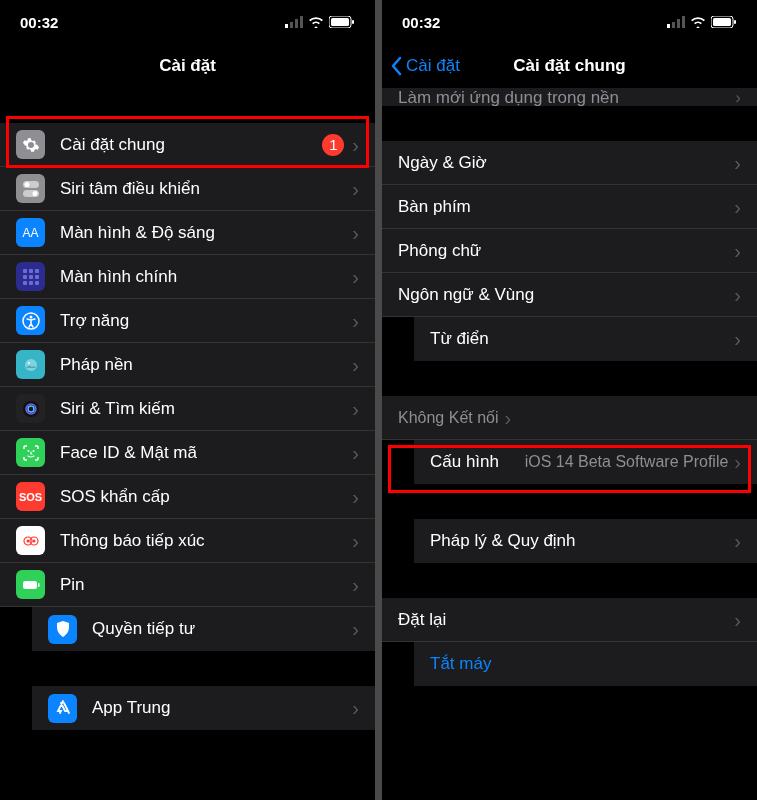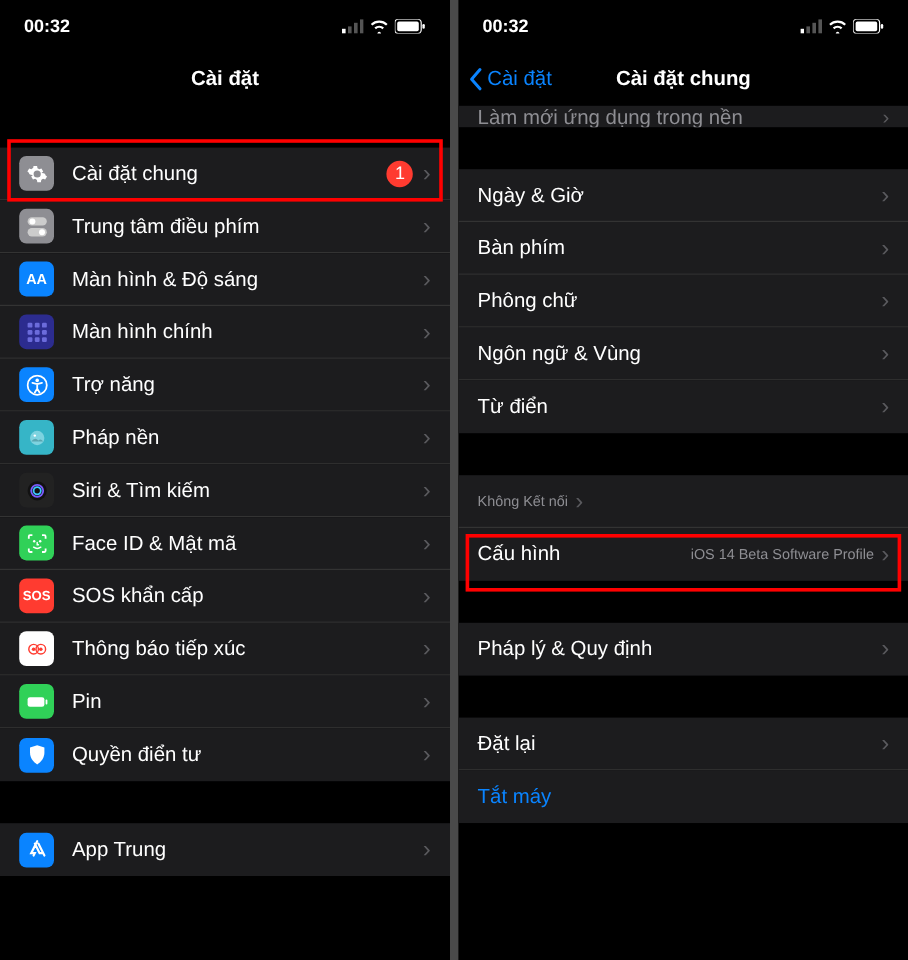--- a/index.html
+++ b/index.html
@@ -57,33 +57,33 @@
     background: #1c1c1e;
     height: 44px;
     display: flex;
     align-items: center;
     padding: 0 16px;
     border-bottom: 0.5px solid #333;
     color: #fff;
     font-size: 17px;
     position: relative;
   }
-  .row:last-child { border-bottom: none; }
+  .row:last-child { border-bottom: none; margin-left: 32px; }
   .row .icon {
     width: 29px;
     height: 29px;
     border-radius: 6px;
     margin-right: 15px;
     display: flex;
     align-items: center;
     justify-content: center;
     flex-shrink: 0;
   }
   .row .label { flex: 1; }
-  .row .detail { color: #8e8e93; font-size: 12px; margin-right: 6px; }
+  .row .detail { color: #8e8e93; font-size: 16px; margin-right: 6px; }
   .row .badge {
     background: #ff3b30;
     color: #fff;
     min-width: 22px;
     height: 22px;
     border-radius: 11px;
     display: flex;
     align-items: center;
     justify-content: center;
     font-size: 15px;
@@ -169,25 +169,25 @@
       </div>
       <div class="row">
         <span class="icon ic-control">
             <svg width="20" height="18" viewBox="0 0 20 18">
               <rect x="2" y="1" width="16" height="7" rx="3.5" fill="#ccc"></rect>
               <circle cx="6" cy="4.5" r="2.5" fill="#fff"></circle>
               <rect x="2" y="10" width="16" height="7" rx="3.5" fill="#ccc"></rect>
               <circle cx="14" cy="13.5" r="2.5" fill="#fff"></circle>
             </svg>
           </span>
-        <span class="label">Trung tâm điều phím</span>
-        <span class="chevron">›</span>
-      </div>
-      <div class="row">
-        <span class="icon ic-display" style="color:#fff;font-size:12px;font-weight:700;">AA</span>
+        <span class="label">Siri tâm điều khiển</span>
+        <span class="chevron">›</span>
+      </div>
+      <div class="row">
+        <span class="icon ic-display" style="color:#fff;font-size:12px;font-weight:400;">AA</span>
         <span class="label">Màn hình &amp; Độ sáng</span>
         <span class="chevron">›</span>
       </div>
       <div class="row">
         <span class="icon ic-home">
             <svg width="18" height="18" viewBox="0 0 18 18">
               <rect x="1" y="1" width="4" height="4" rx="1" fill="#6b6bdb"></rect>
               <rect x="7" y="1" width="4" height="4" rx="1" fill="#6b6bdb"></rect>
               <rect x="13" y="1" width="4" height="4" rx="1" fill="#6b6bdb"></rect>
               <rect x="1" y="7" width="4" height="4" rx="1" fill="#6b6bdb"></rect>
@@ -272,21 +272,21 @@
           </span>
         <span class="label">Pin</span>
         <span class="chevron">›</span>
       </div>
       <div class="row">
         <span class="icon ic-privacy">
             <svg width="16" height="18" viewBox="0 0 16 18">
               <path d="M8 1l6 2v4c0 5-3 8-6 10-3-2-6-5-6-10V3z" fill="#fff"></path>
             </svg>
           </span>
-        <span class="label">Quyền điển tư</span>
+        <span class="label">Quyền tiếp tư</span>
         <span class="chevron">›</span>
       </div>
     </div>
     <div class="section">
       <div class="row">
         <span class="icon ic-appstore">
             <svg width="18" height="18" viewBox="0 0 18 18">
               <path d="M9 2l-5 10h3l-1 2m8-2h-3l-4-8m3 0l5 10" stroke="#fff" stroke-width="1.8" fill="none" stroke-linecap="round"></path>
             </svg>
           </span>

